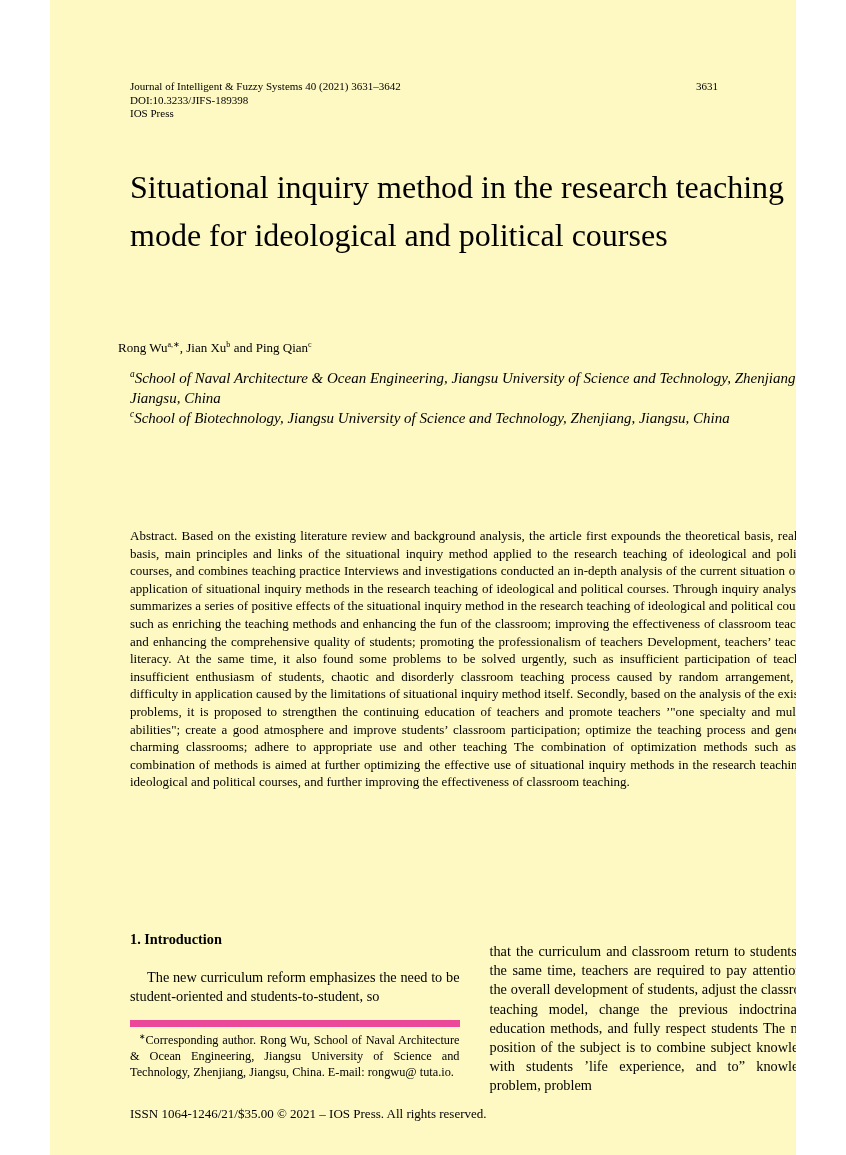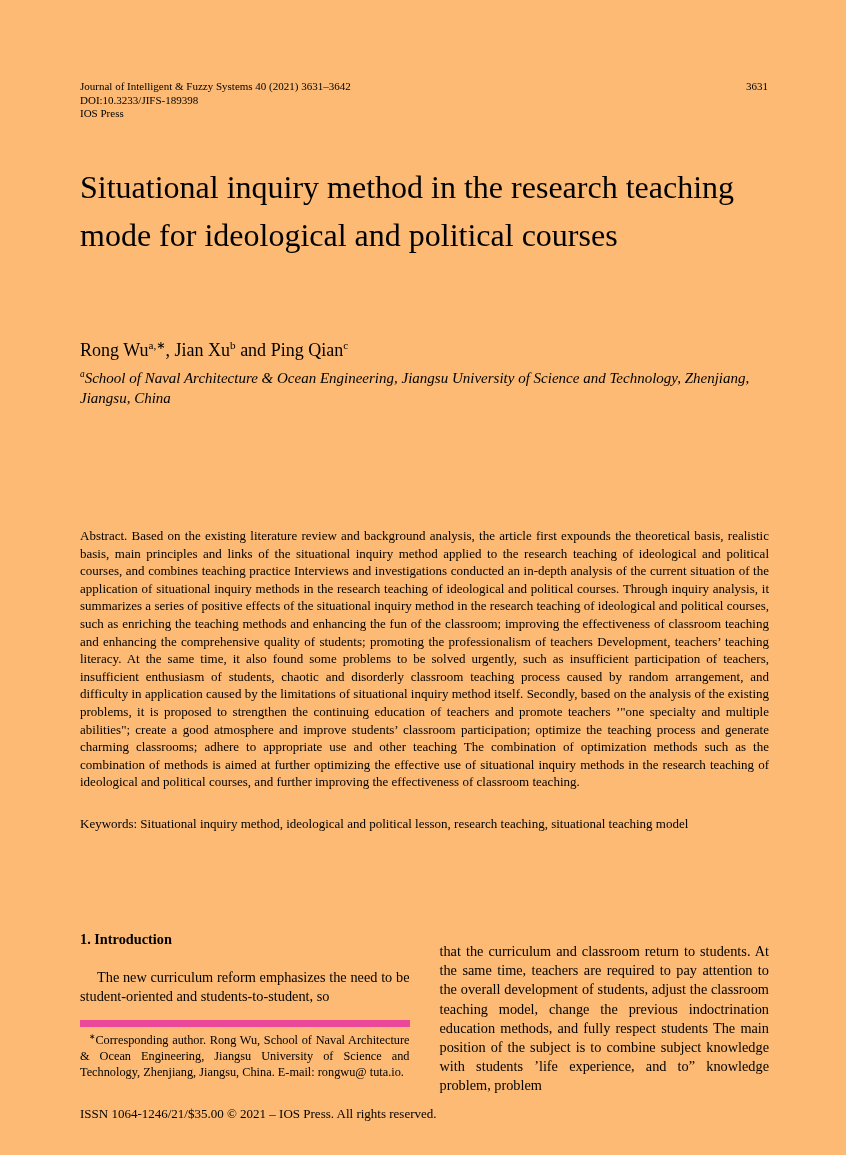--- a/index.html
+++ b/index.html
@@ -1,22 +1,22 @@
 <!DOCTYPE html>
 <html><head>
 <meta charset="utf-8">
 <style>
   * { margin: 0; padding: 0; box-sizing: border-box; }
   html, body { background: #ffffff; }
   .page {
     position: relative;
-    width: 846px;
+    width: 746px;
     height: 1155px;
     margin: 0 auto;
-    background: #fdba74;
+    background: #fef9c3;
     color: #000000;
     font-family: "Liberation Serif", serif;
     overflow: hidden;
   }
   .header {
     position: absolute;
     top: 80px; left: 80px; right: 78px;
     display: flex;
     justify-content: space-between;
     align-items: flex-start;
@@ -26,23 +26,23 @@
   .paper-title {
     position: absolute;
     top: 163px; left: 80px;
     width: 700px;
     font-size: 32px;
     line-height: 48px;
     font-weight: normal;
   }
   .authors {
     position: absolute;
-    top: 340px; left: 80px;
+    top: 340px; left: 68px;
     width: 690px;
-    font-size: 18px;
+    font-size: 13px;
   }
   .authors sup, .aff sup, .footnote sup {
     font-size: 0.62em;
     vertical-align: super;
     line-height: 0;
   }
   .affiliations {
     position: absolute;
     top: 368px; left: 80px;
     width: 700px;
@@ -116,25 +116,25 @@
   </div>
 
   <h1 class="paper-title">Situational inquiry method in the research teaching mode for ideological and political courses</h1>
 
   <div class="authors">
     <span>Rong Wu</span><sup>a,∗</sup><span>, </span><span>Jian Xu</span><sup>b</sup><span> and </span><span>Ping Qian</span><sup>c</sup>
   </div>
 
   <div class="affiliations">
     <div class="aff"><sup>a</sup><span>School of Naval Architecture &amp; Ocean Engineering, Jiangsu University of Science and Technology, Zhenjiang, Jiangsu, China</span></div>
+    <div class="aff"><sup>c</sup><span>School of Biotechnology, Jiangsu University of Science and Technology, Zhenjiang, Jiangsu, China</span></div>
   </div>
 
   <p class="abstract"><span class="abstract-label">Abstract</span><span>. Based on the existing literature review and background analysis, the article first expounds the theoretical basis, realistic basis, main principles and links of the situational inquiry method applied to the research teaching of ideological and political courses, and combines teaching practice Interviews and investigations conducted an in-depth analysis of the current situation of the application of situational inquiry methods in the research teaching of ideological and political courses. Through inquiry analysis, it summarizes a series of positive effects of the situational inquiry method in the research teaching of ideological and political courses, such as enriching the teaching methods and enhancing the fun of the classroom; improving the effectiveness of classroom teaching and enhancing the comprehensive quality of students; promoting the professionalism of teachers Development, teachers’ teaching literacy. At the same time, it also found some problems to be solved urgently, such as insufficient participation of teachers, insufficient enthusiasm of students, chaotic and disorderly classroom teaching process caused by random arrangement, and difficulty in application caused by the limitations of situational inquiry method itself. Secondly, based on the analysis of the existing problems, it is proposed to strengthen the continuing education of teachers and promote teachers ’"one specialty and multiple abilities"; create a good atmosphere and improve students’ classroom participation; optimize the teaching process and generate charming classrooms; adhere to appropriate use and other teaching The combination of optimization methods such as the combination of methods is aimed at further optimizing the effective use of situational inquiry methods in the research teaching of ideological and political courses, and further improving the effectiveness of classroom teaching.</span></p>
 
-  <p class="keywords"><span>Keywords:</span><span> Situational inquiry method, ideological and political lesson, research teaching, situational teaching model</span></p>
 
   <div class="columns">
     <div class="col left">
       <h2 class="section-heading">1. Introduction</h2>
       <p class="body-para">The new curriculum reform emphasizes the need to be student-oriented and students-to-student, so</p>
       <div class="footnote"><sup>∗</sup><span>Corresponding author. Rong Wu, School of Naval Architecture &amp; Ocean Engineering, Jiangsu University of Science and Technology, Zhenjiang, Jiangsu, China. E-mail: rongwu@ tuta.io.</span></div>
     </div>
     <div class="col right">
       <p class="body-para">that the curriculum and classroom return to students. At the same time, teachers are required to pay attention to the overall development of students, adjust the classroom teaching model, change the previous indoctrination education methods, and fully respect students The main position of the subject is to combine subject knowledge with students ’life experience, and to” knowledge problem, problem</p>
     </div>

